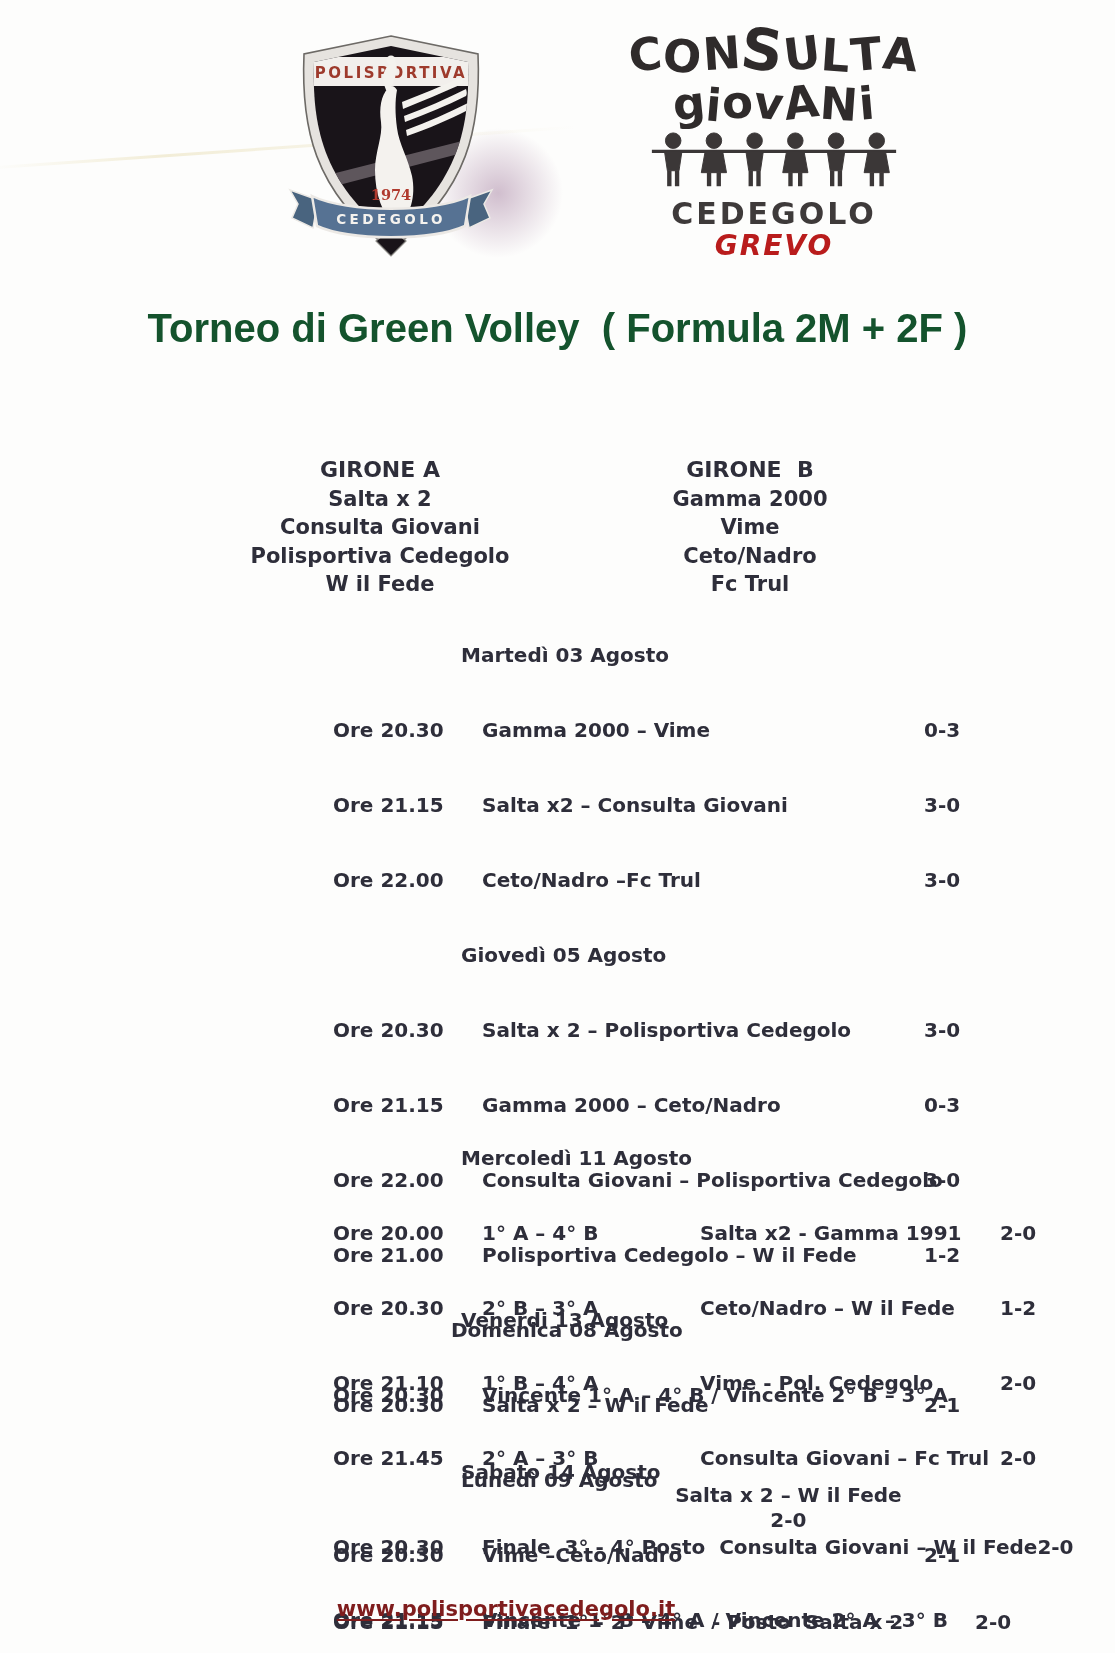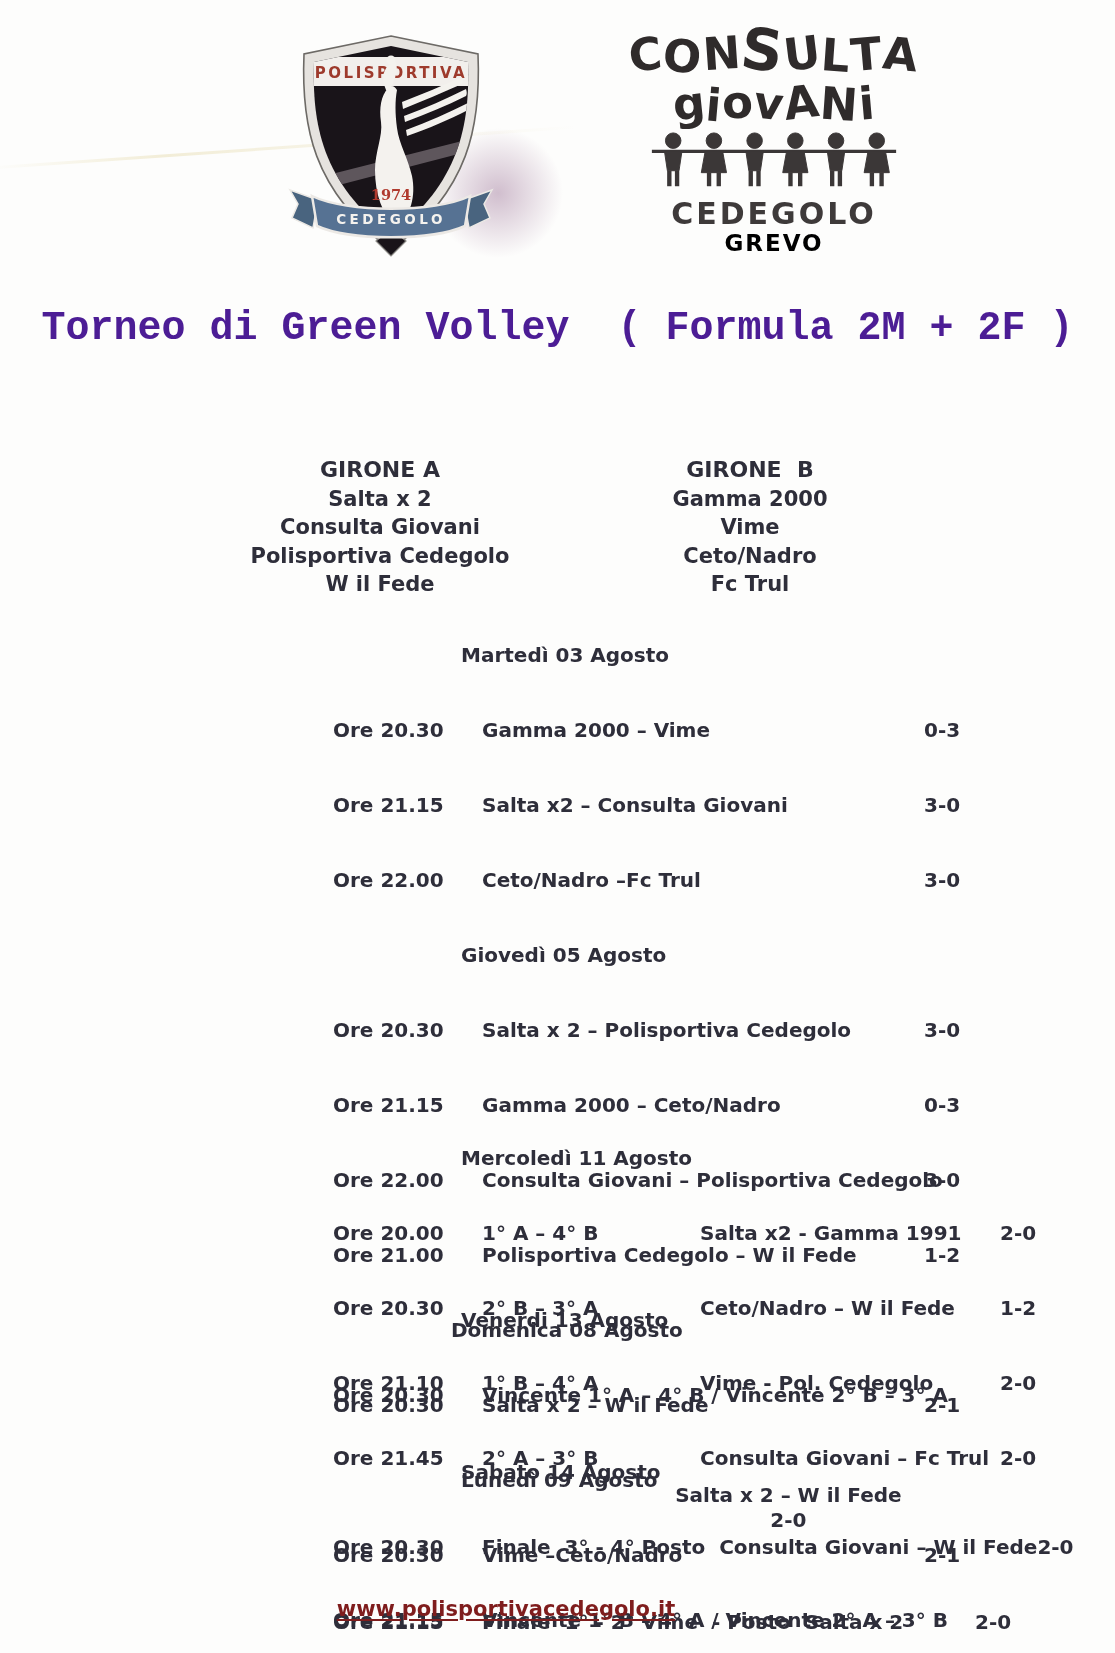--- a/index.html
+++ b/index.html
@@ -33,27 +33,27 @@
   .hand span:nth-child(8n+3){transform:rotate(-4deg) translateY(-1px);}
   .hand span:nth-child(8n+4){transform:rotate(7deg);}
   .hand span:nth-child(8n+5){transform:rotate(-7deg) translateY(-1px);}
   .hand span:nth-child(8n+6){transform:rotate(4deg) translateY(1px);}
   .hand span:nth-child(8n+7){transform:rotate(-5deg);}
   .hand span:nth-child(8n){transform:rotate(6deg);}
   #consulta-line1 span:nth-child(4){font-size:1.28em;}
   #consulta-line2{margin-top:4px;}
   .figures{margin-top:6px;}
   .blockname{font-weight:bold;font-size:30px;line-height:1.0;letter-spacing:3px;color:#3e3a3a;margin-top:2px;}
-  .blockname2{font-weight:bold;font-size:23px;line-height:1.0;letter-spacing:2px;color:#000000;margin-top:3px;}
+  .blockname2{font-weight:bold;font-size:28px;line-height:1.0;letter-spacing:2px;color:#b91c1c;margin-top:3px;font-style:italic;}
   
   .title{
     position:absolute;left:0;top:306px;width:1115px;
     text-align:center;
-    font-family:Liberation Mono, monospace;
-    font-weight:bold;font-size:40px;color:#4c1d95;
+    font-family:Liberation Sans, sans-serif;
+    font-weight:bold;font-size:40px;color:#14532d;
     white-space:pre;
   }
   
   .girone{position:absolute;top:418px;text-align:center;font-weight:bold;font-size:21px;line-height:28.5px;margin-top:38px;}
   .girone .gname{font-size:22px;white-space:pre;}
   #gironeA{left:150px;width:460px;}
   #gironeB{left:560px;width:380px;}
   
   .sched{position:absolute;font-weight:bold;font-size:20px;line-height:25px;white-space:pre;}
   .daterow{padding-left:128px;}

